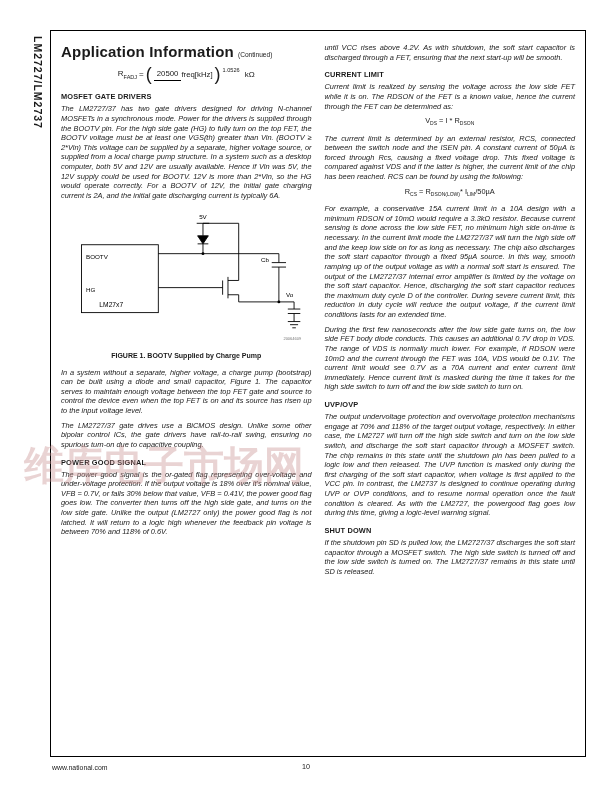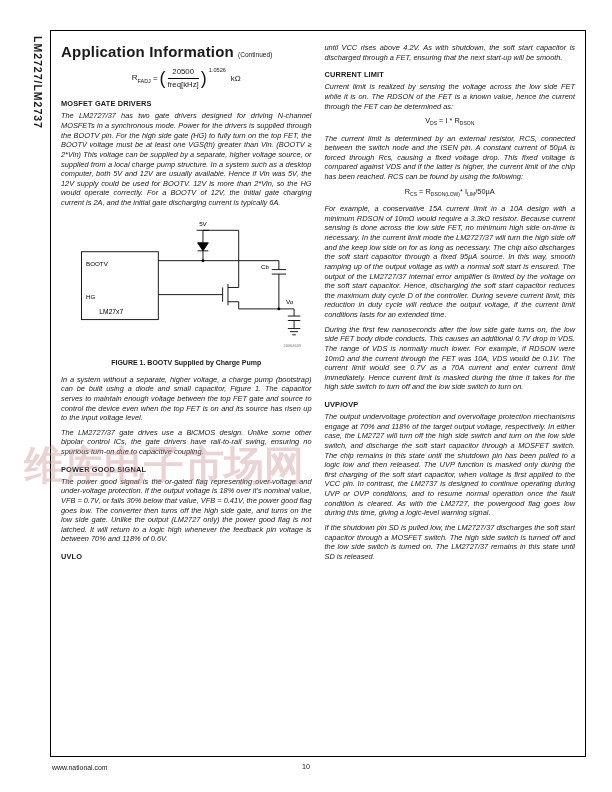--- a/index.html
+++ b/index.html
@@ -27,21 +27,21 @@
     margin:0 0 5px 0;
     font-style:italic;
   }
   sub { font-size:5px; }
   
   .formula-top {
     display:flex; justify-content:center; align-items:center; gap:2px;
     font-size:8px; margin:6px 0 10px 0;
   }
   .f-lhs sub { font-size:5.5px; }
-  .frac { display:inline-flex; flex-direction:column; text-align:center; line-height:1.25; font-size:7.8px; }
+  .frac { display:inline-flex; flex-direction:row; text-align:center; line-height:1.25; font-size:7.8px; }
   .frac .num { border-bottom:0.8px solid #000; padding:0 3px 1px 3px; }
   .frac .den { padding-top:1px; }
   .paren { font-size:18px; font-weight:300; line-height:0.85; }
   .exp-wrap { align-self:flex-start; }
   .exp { font-size:5.6px; }
   .f-unit { margin-left:3px; }
   
   .eq { text-align:center; font-size:7.4px; margin:5px 0 7px 0; }
   
   .figure { margin:8px 0 9px 0; text-align:center; }
@@ -154,21 +154,20 @@
         </svg>
         <div class="fig-caption">FIGURE 1. BOOTV Supplied by Charge Pump</div>
       </div>
 
       <p>In a system without a separate, higher voltage, a charge pump (bootstrap) can be built using a diode and small capacitor, Figure 1. The capacitor serves to maintain enough voltage between the top FET gate and source to control the device even when the top FET is on and its source has risen up to the input voltage level.</p>
       <p>The LM2727/37 gate drives use a BiCMOS design. Unlike some other bipolar control ICs, the gate drivers have rail-to-rail swing, ensuring no spurious turn-on due to capacitive coupling.</p>
 
       <h3>POWER GOOD SIGNAL</h3>
       <p>The power good signal is the or-gated flag representing over-voltage and under-voltage protection. If the output voltage is 18% over it's nominal value, VFB = 0.7V, or falls 30% below that value, VFB = 0.41V, the power good flag goes low. The converter then turns off the high side gate, and turns on the low side gate. Unlike the output (LM2727 only) the power good flag is not latched. It will return to a logic high whenever the feedback pin voltage is between 70% and 118% of 0.6V.</p>
 
-      <h3>UVLO</h3>
     </div>
 
     <div class="col">
       <p>until VCC rises above 4.2V. As with shutdown, the soft start capacitor is discharged through a FET, ensuring that the next start-up will be smooth.</p>
 
       <h3>CURRENT LIMIT</h3>
       <p>Current limit is realized by sensing the voltage across the low side FET while it is on. The RDSON of the FET is a known value, hence the current through the FET can be determined as:</p>
 
       <div class="eq">
         <span>V</span><sub>DS</sub><span> = I * R</span><sub>DSON</sub>
@@ -179,20 +178,21 @@
       <div class="eq">
         <span>R</span><sub>CS</sub><span> = R</span><sub>DSON(LOW)</sub><span>* I</span><sub>LIM</sub><span>/50µA</span>
       </div>
 
       <p>For example, a conservative 15A current limit in a 10A design with a minimum RDSON of 10mΩ would require a 3.3kΩ resistor. Because current sensing is done across the low side FET, no minimum high side on-time is necessary. In the current limit mode the LM2727/37 will turn the high side off and the keep low side on for as long as necessary. The chip also discharges the soft start capacitor through a fixed 95µA source. In this way, smooth ramping up of the output voltage as with a normal soft start is ensured. The output of the LM2727/37 internal error amplifier is limited by the voltage on the soft start capacitor. Hence, discharging the soft start capacitor reduces the maximum duty cycle D of the controller. During severe current limit, this reduction in duty cycle will reduce the output voltage, if the current limit conditions lasts for an extended time.</p>
       <p>During the first few nanoseconds after the low side gate turns on, the low side FET body diode conducts. This causes an additional 0.7V drop in VDS. The range of VDS is normally much lower. For example, if RDSON were 10mΩ and the current through the FET was 10A, VDS would be 0.1V. The current limit would see 0.7V as a 70A current and enter current limit immediately. Hence current limit is masked during the time it takes for the high side switch to turn off and the low side switch to turn on.</p>
 
       <h3>UVP/OVP</h3>
       <p>The output undervoltage protection and overvoltage protection mechanisms engage at 70% and 118% of the target output voltage, respectively. In either case, the LM2727 will turn off the high side switch and turn on the low side switch, and discharge the soft start capacitor through a MOSFET switch. The chip remains in this state until the shutdown pin has been pulled to a logic low and then released. The UVP function is masked only during the first charging of the soft start capacitor, when voltage is first applied to the VCC pin. In contrast, the LM2737 is designed to continue operating during UVP or OVP conditions, and to resume normal operation once the fault condition is cleared. As with the LM2727, the powergood flag goes low during this time, giving a logic-level warning signal.</p>
 
+      <h3>SHUT DOWN</h3>
       <p>If the shutdown pin SD is pulled low, the LM2727/37 discharges the soft start capacitor through a MOSFET switch. The high side switch is turned off and the low side switch is turned on. The LM2727/37 remains in this state until SD is released.</p>
     </div>
 
   </div>
 </div>
 
 <div class="watermark">维库电子市场网</div>
 
 <div class="footer-left">www.national.com</div>
 <div class="footer-page">10</div>

